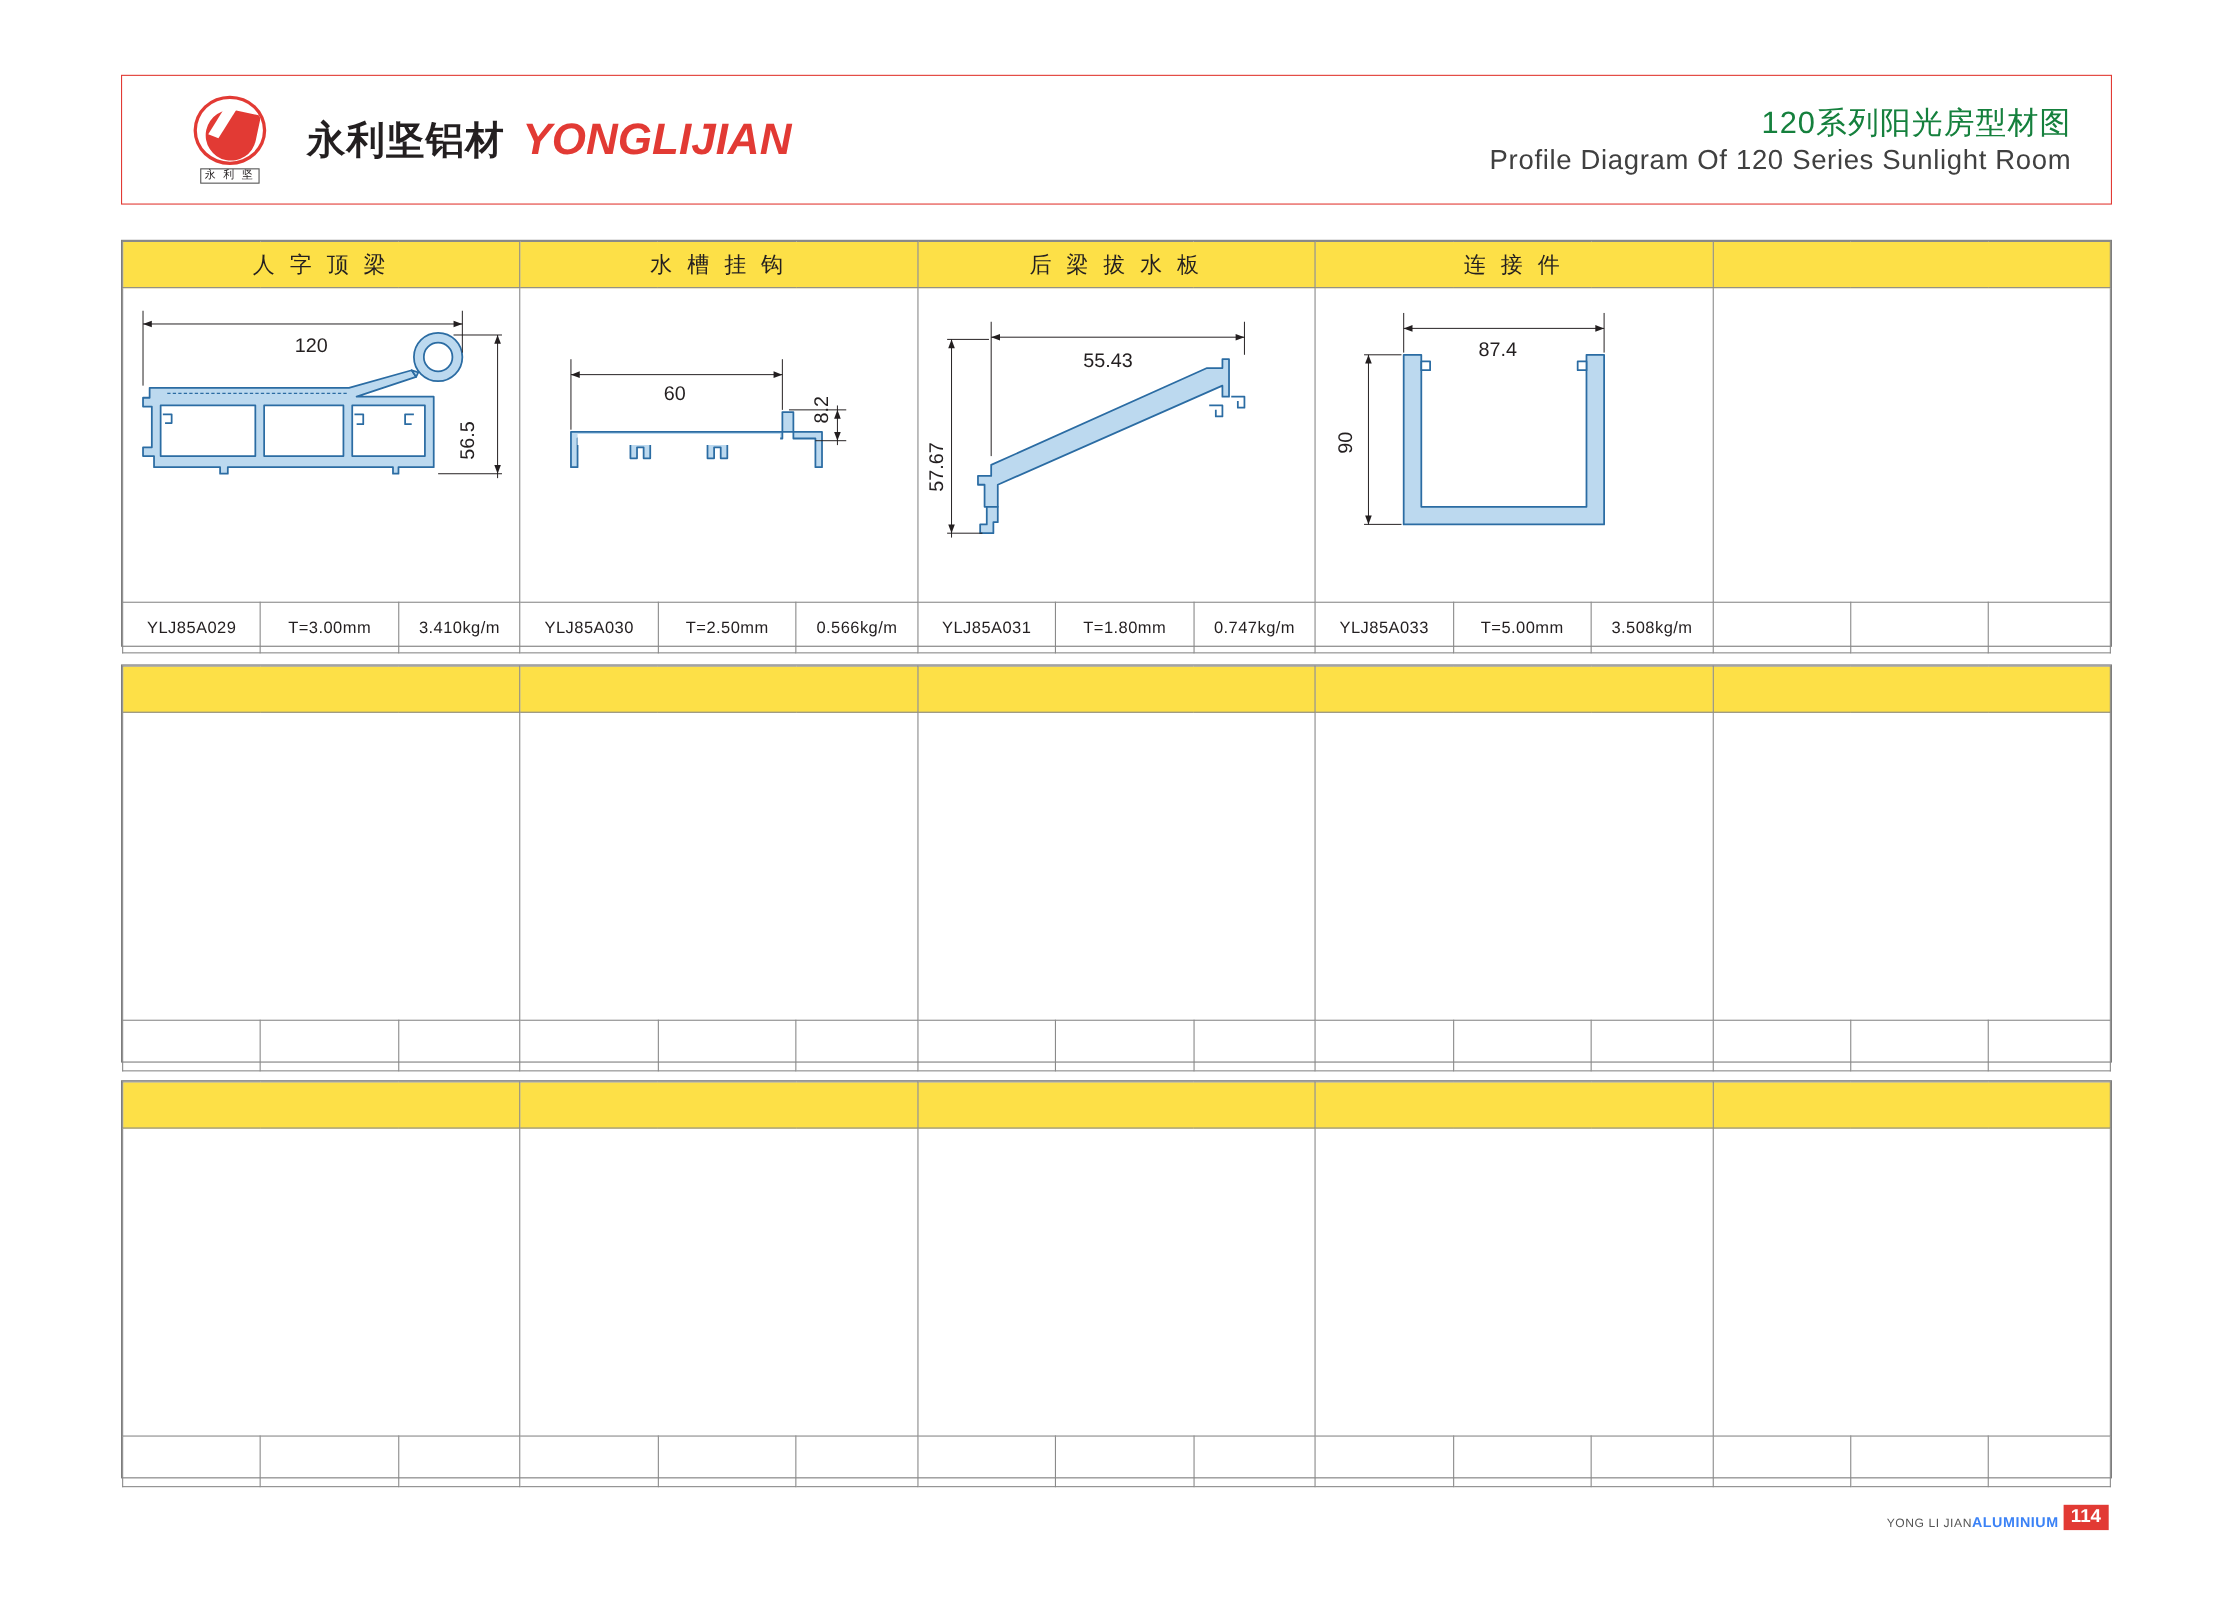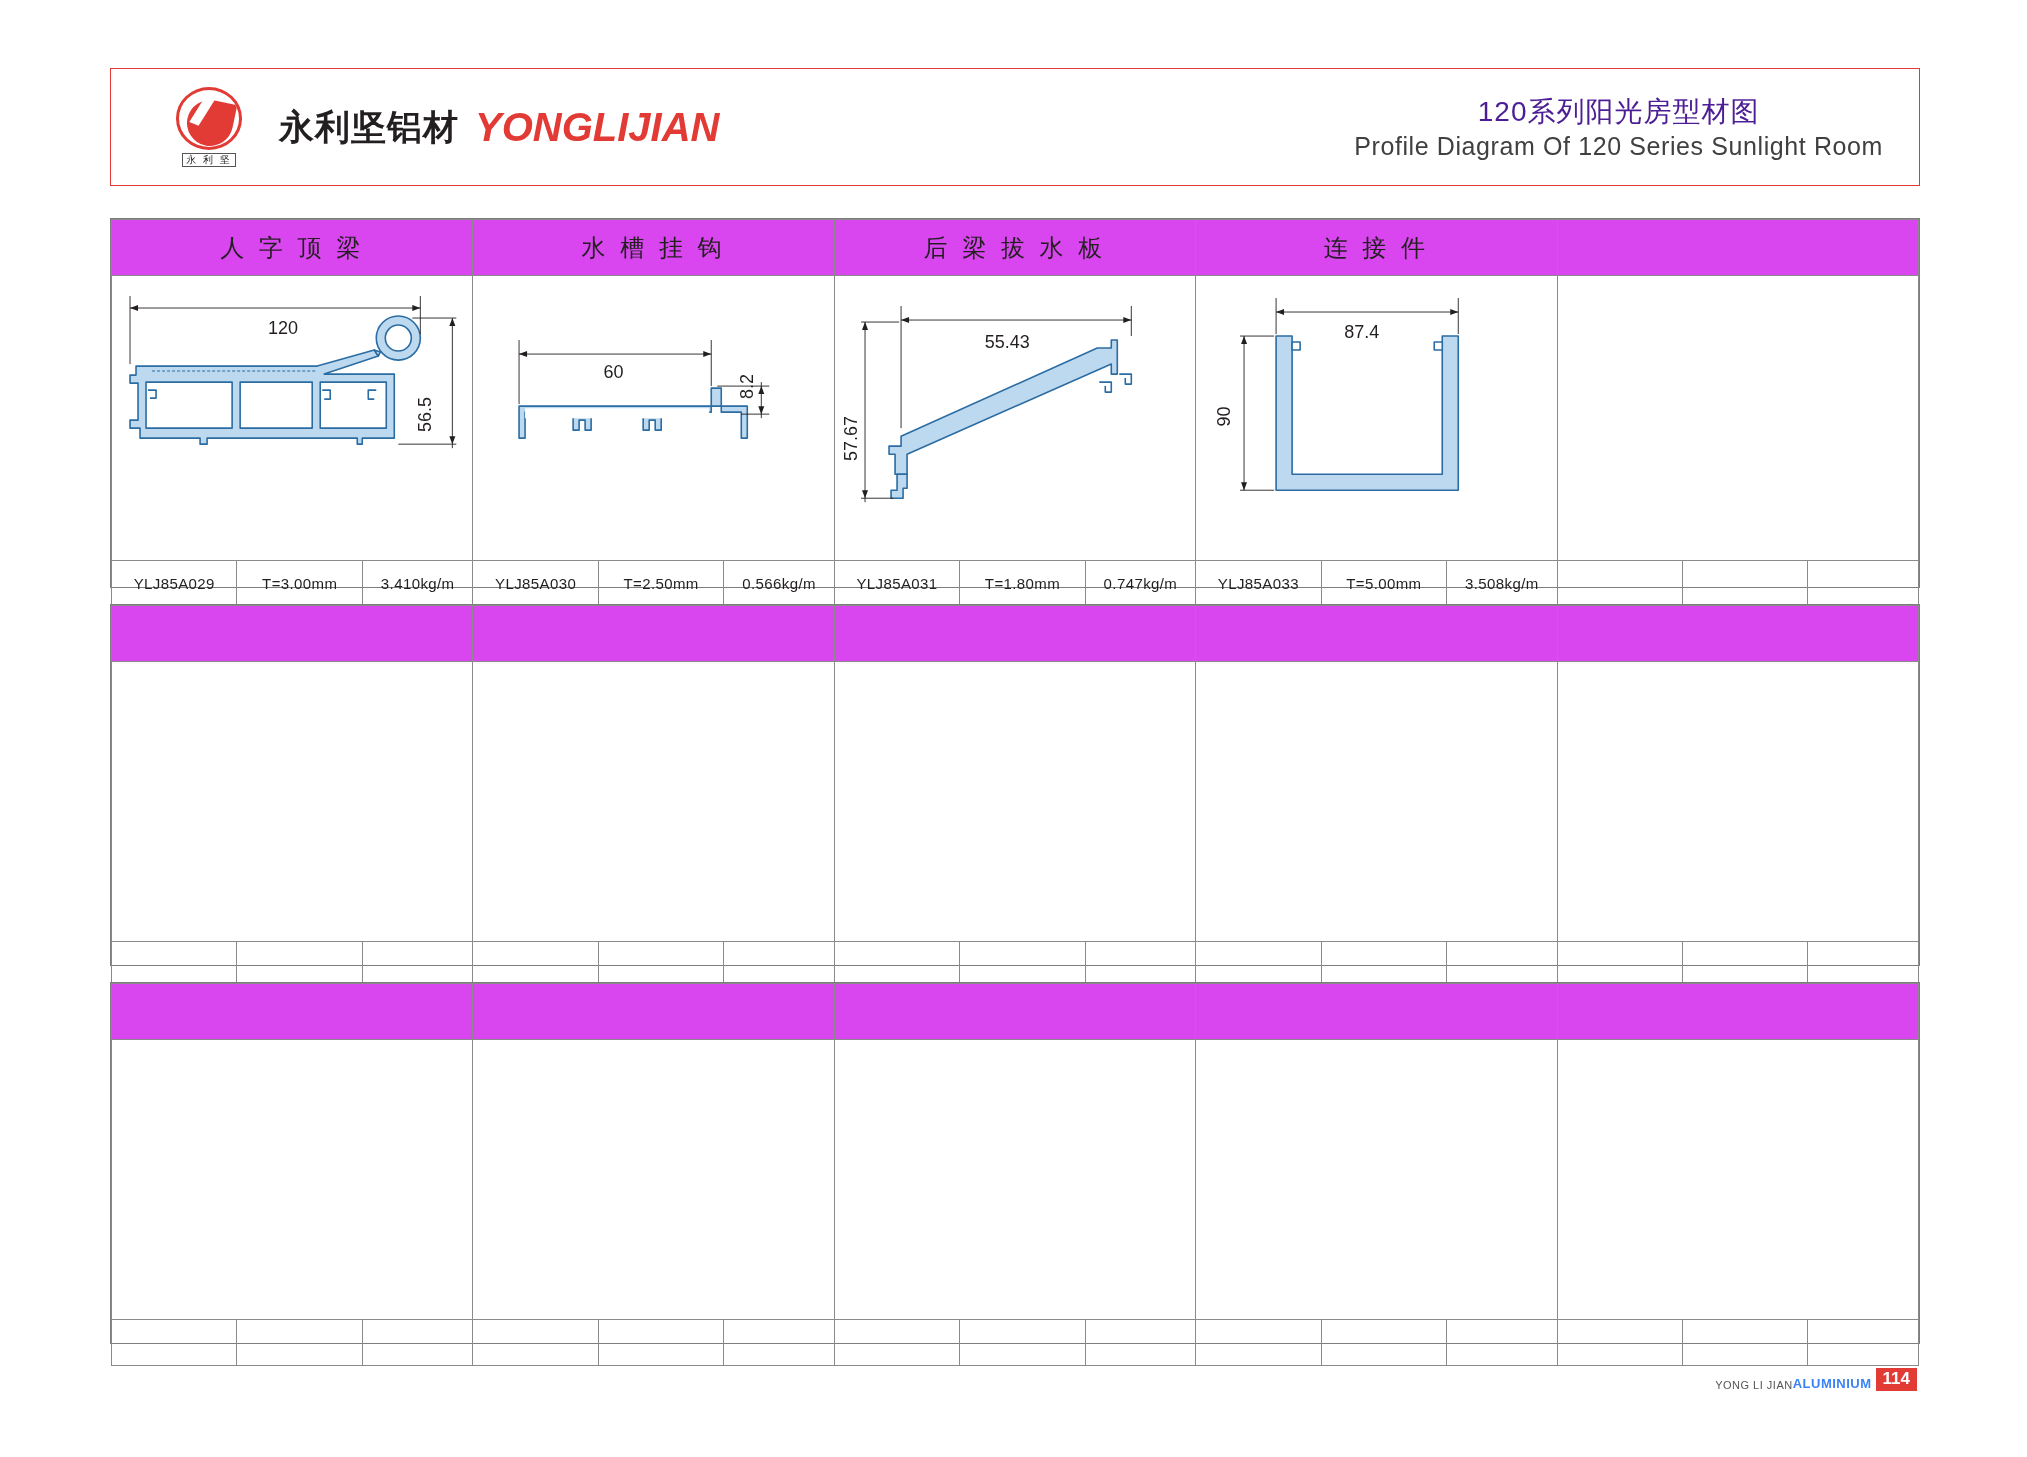--- a/index.html
+++ b/index.html
@@ -93,23 +93,22 @@
     margin-left: 16px;
     color: #e23a34;
     letter-spacing: 0px;
   }
   .titles {
     text-align: right;
     padding-right: 36px;
   }
   .title-cn {
     font-size: 28px;
-    color: #4c1d95;
+    color: #15803d;
     letter-spacing: 1px;
-    text-align: center;
   }
   .title-en {
     font-size: 25px;
     color: #404040;
     margin-top: 1px;
     letter-spacing: 0.6px;
     font-family: "Liberation Sans", sans-serif;
   }
 
   
@@ -124,23 +123,23 @@
     height: 100%;
     table-layout: fixed;
   }
   table.grid td {
     border: 1.1px solid #8a8a8a;
     padding: 0;
     text-align: center;
     vertical-align: middle;
   }
   .hdr td {
-    background: #d946ef;
-    height: 56px;
-    font-size: 24px;
+    background: #fde047;
+    height: 42px;
+    font-size: 20px;
     letter-spacing: 4px;
     color: #231f20;
   }
   .body-row td { height: 280px; }
   .spec td {
     height: 46px;
     font-size: 15px;
     letter-spacing: 0.4px;
   }
 

